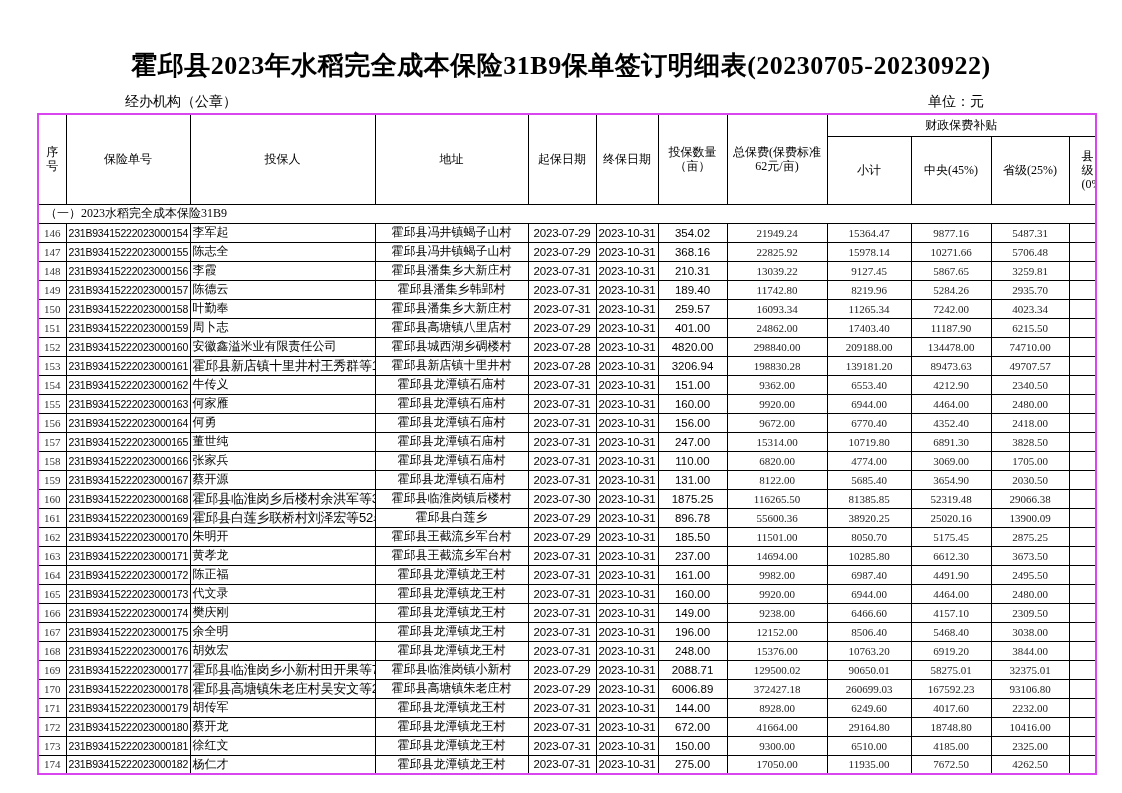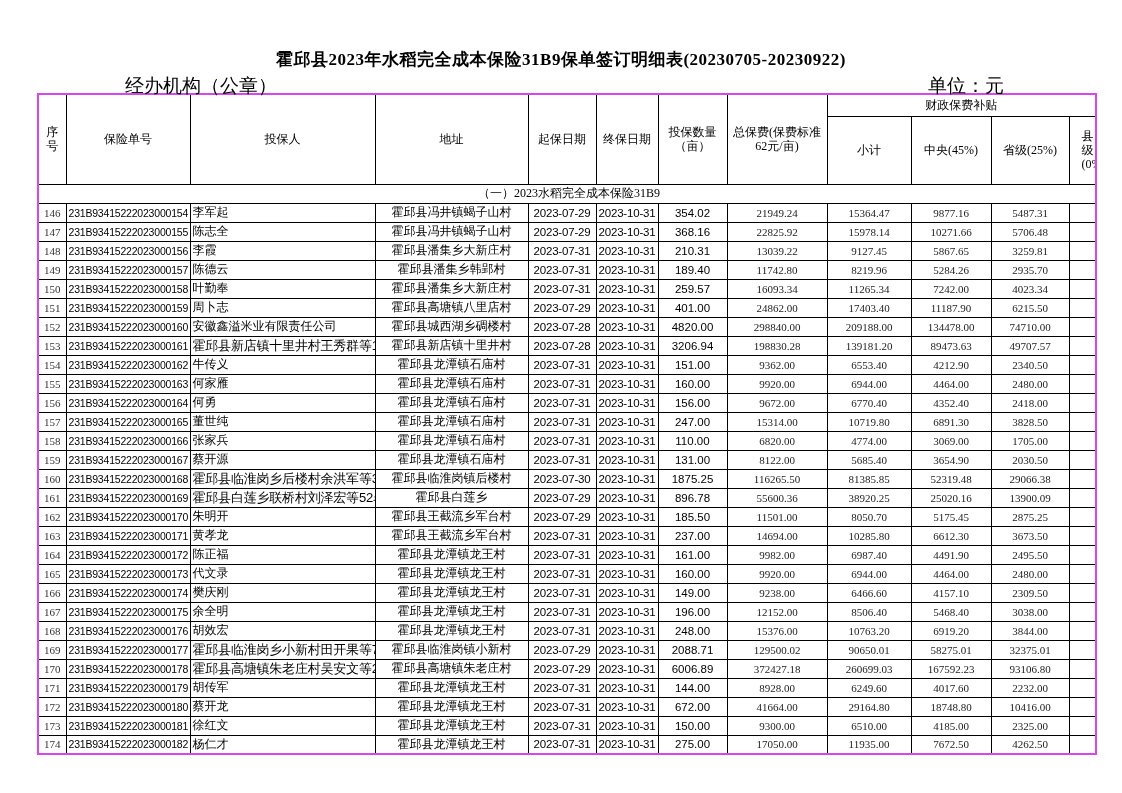--- a/index.html
+++ b/index.html
@@ -4,44 +4,44 @@
 <style>
   html,body{margin:0;padding:0;}
   body{
     width:1122px;height:793px;background:#ffffff;position:relative;
     font-family:"Liberation Sans","DejaVu Sans",sans-serif;color:#000;
     overflow:hidden;
   }
   .page-title{
     margin-top:48px;text-align:center;
     font-family:"Liberation Serif","DejaVu Serif",serif;
-    font-weight:bold;font-size:17px;letter-spacing:0.5px;white-space:nowrap;
+    font-weight:bold;font-size:26px;letter-spacing:0.5px;white-space:nowrap;
   }
-  .sub-row{position:relative;height:22px;
-    font-family:Liberation Serif, serif;font-size:19px;}
+  .sub-row{position:relative;height:22px;margin-top:8px;
+    font-family:Liberation Serif, serif;font-size:14px;}
   .agency-label{position:absolute;left:125px;top:2px;}
   .unit-label{position:absolute;left:928px;top:2px;}
   table.policy-table{
     margin-left:37px;width:1058px;table-layout:fixed;
     border-collapse:collapse;border:2px solid #d946ef;
   }
   .policy-table th,.policy-table td{
     border:1px solid #000;padding:0 2px;overflow:hidden;white-space:nowrap;
     vertical-align:middle;box-sizing:border-box;
   }
   .policy-table thead th{
     font-family:"Liberation Serif","DejaVu Serif",serif;font-weight:normal;
     font-size:12px;text-align:center;white-space:normal;line-height:1.2;
   }
   .hdr-row-1 th{height:22px;}
   .hdr-row-2 th{height:23px;}
   th.th-county{font-size:10px;line-height:1.05;padding:12px;}
   .section-row td{
     height:17px;font-family:"Liberation Serif","DejaVu Serif",serif;
-    font-size:12px;text-align:center;padding-left:6px;
+    font-size:12px;text-align:left;padding-left:6px;
   }
   .policy-table tbody td{height:19px;}
   .col-no{text-align:center;font-family:"Liberation Serif","DejaVu Serif",serif;font-size:11px;color:#333;}
   .col-policy{text-align:left;font-size:10.5px;letter-spacing:-0.2px;margin-left:48px;}
   .col-insured{text-align:left;font-size:12px;}
   .col-insured.small-text{font-size:13px;letter-spacing:-0.2px;}
   .col-address{text-align:center;font-size:12px;}
   .col-date{text-align:center;font-size:11.5px;letter-spacing:-0.2px;}
   .col-qty{text-align:center;font-size:11.5px;}
   .col-money{text-align:center;font-family:"Liberation Serif","DejaVu Serif",serif;font-size:11px;color:#222;}

